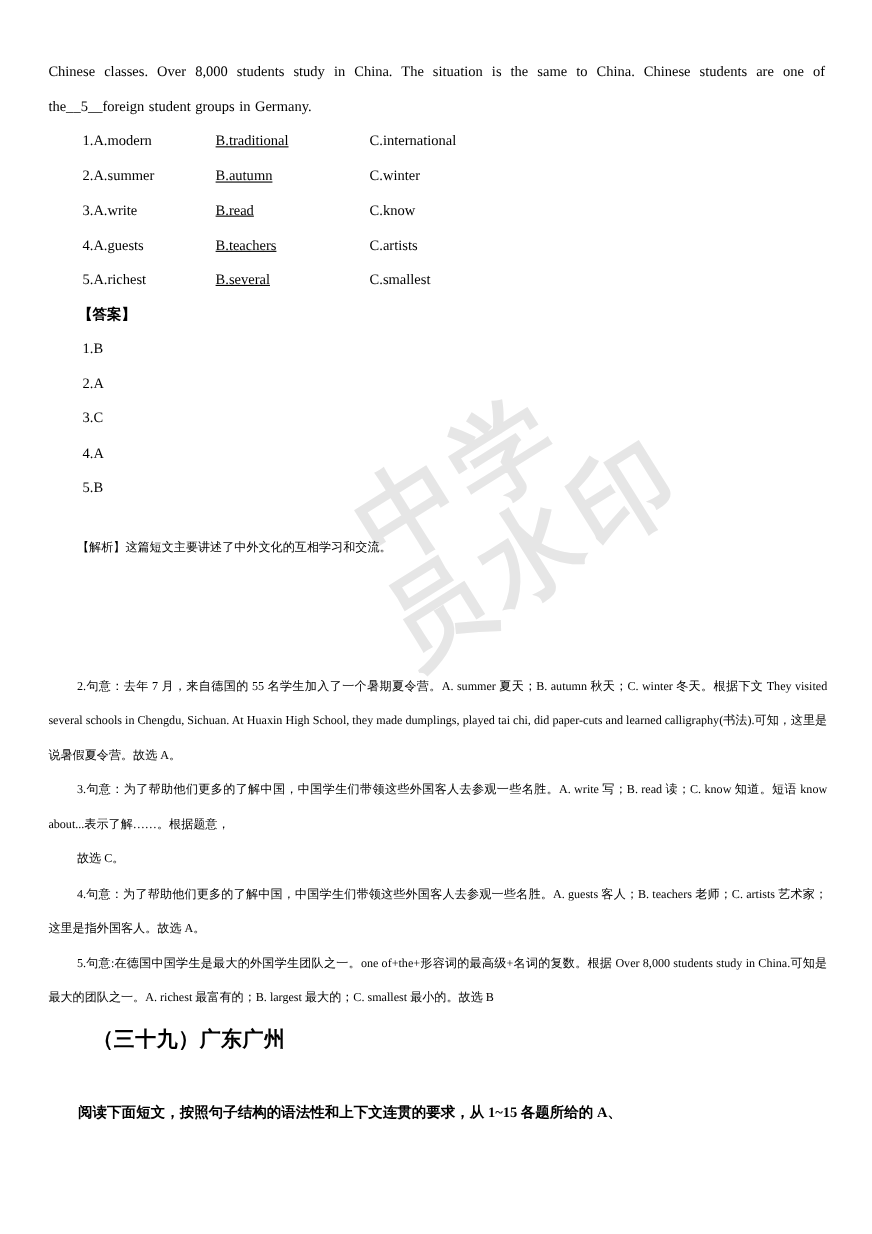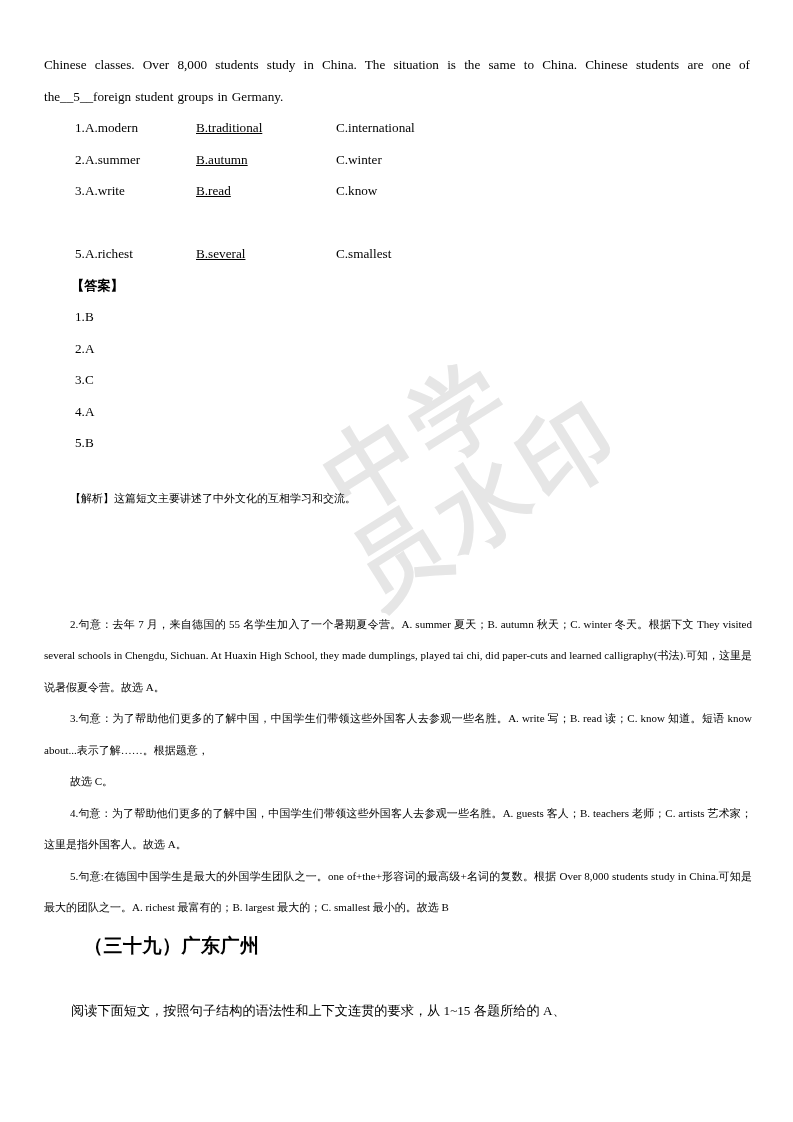--- a/index.html
+++ b/index.html
@@ -137,20 +137,21 @@
     white-space: nowrap;
     letter-spacing: 0.5px;
   }
   .instr {
     position: absolute;
     left: 71px;
     width: 690px;
     font-size: 13.2px;
     line-height: 31.5px;
     white-space: nowrap;
+    font-weight: bold;
   }
 </style>
 </head>
 <body>
 
 <div id="page">
 
   <div id="watermark">
     <div class="wm-text">中学</div>
     <div class="wm-text wm-row2">员水印</div>
@@ -171,20 +172,25 @@
       <span class="opt-col opt-b">B.autumn</span>
       <span class="opt-col opt-c">C.winter</span>
     </div>
 
     <div class="opt-row" style="top:175px;">
       <span class="opt-col opt-a"><span>3.</span><span>A.write</span></span>
       <span class="opt-col opt-b">B.read</span>
       <span class="opt-col opt-c">C.know</span>
     </div>
 
+    <div class="opt-row" style="top:206.5px;">
+      <span class="opt-col opt-a"><span>4.</span><span>A.guests</span></span>
+      <span class="opt-col opt-b">B.teachers</span>
+      <span class="opt-col opt-c">C.artists</span>
+    </div>
 
     <div class="opt-row" style="top:238px;">
       <span class="opt-col opt-a"><span>5.</span><span>A.richest</span></span>
       <span class="opt-col opt-b">B.several</span>
       <span class="opt-col opt-c">C.smallest</span>
     </div>
 
     <div class="answers-head" style="top:269.5px;">【答案】</div>
 
     <div class="ansline" style="top:301px;">1.B</div>

